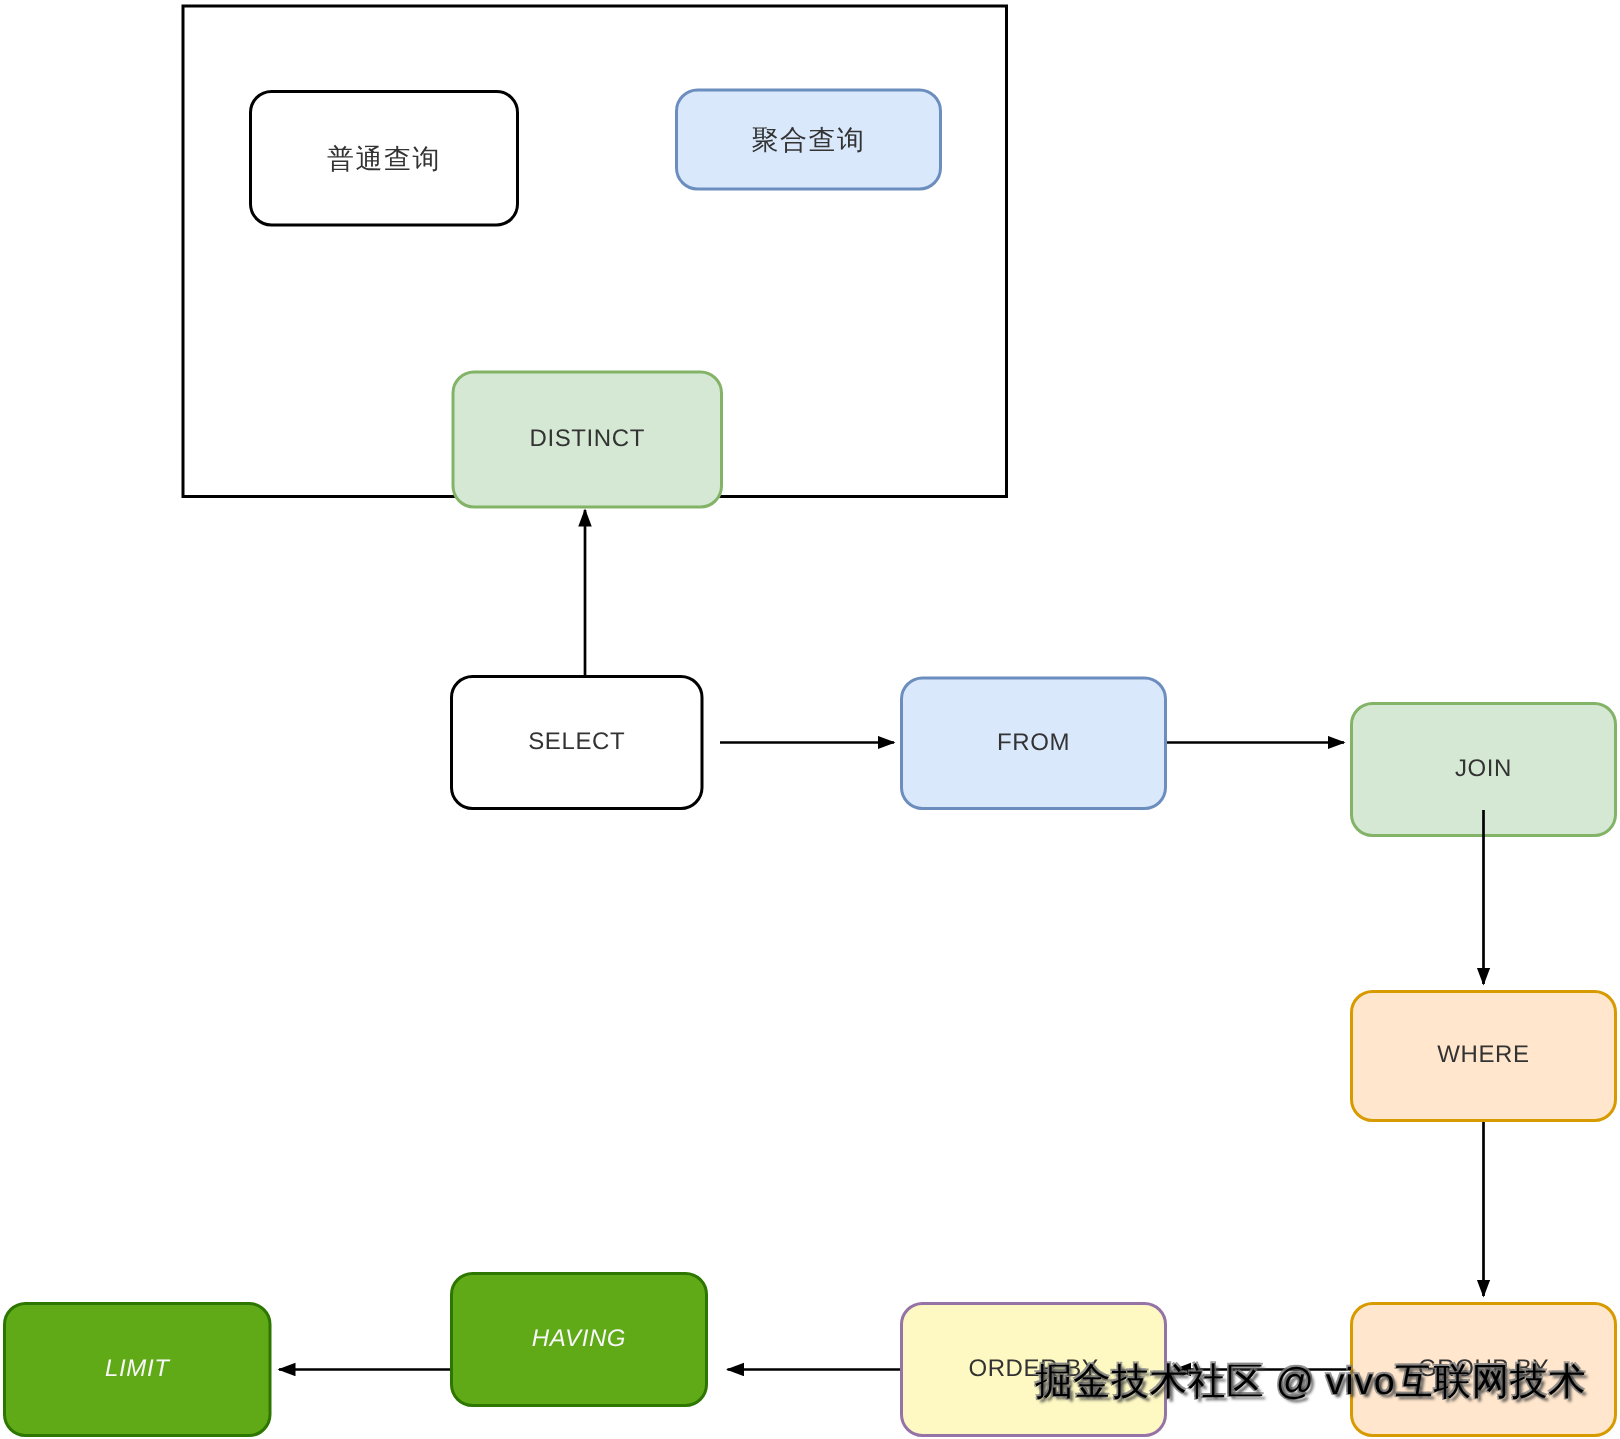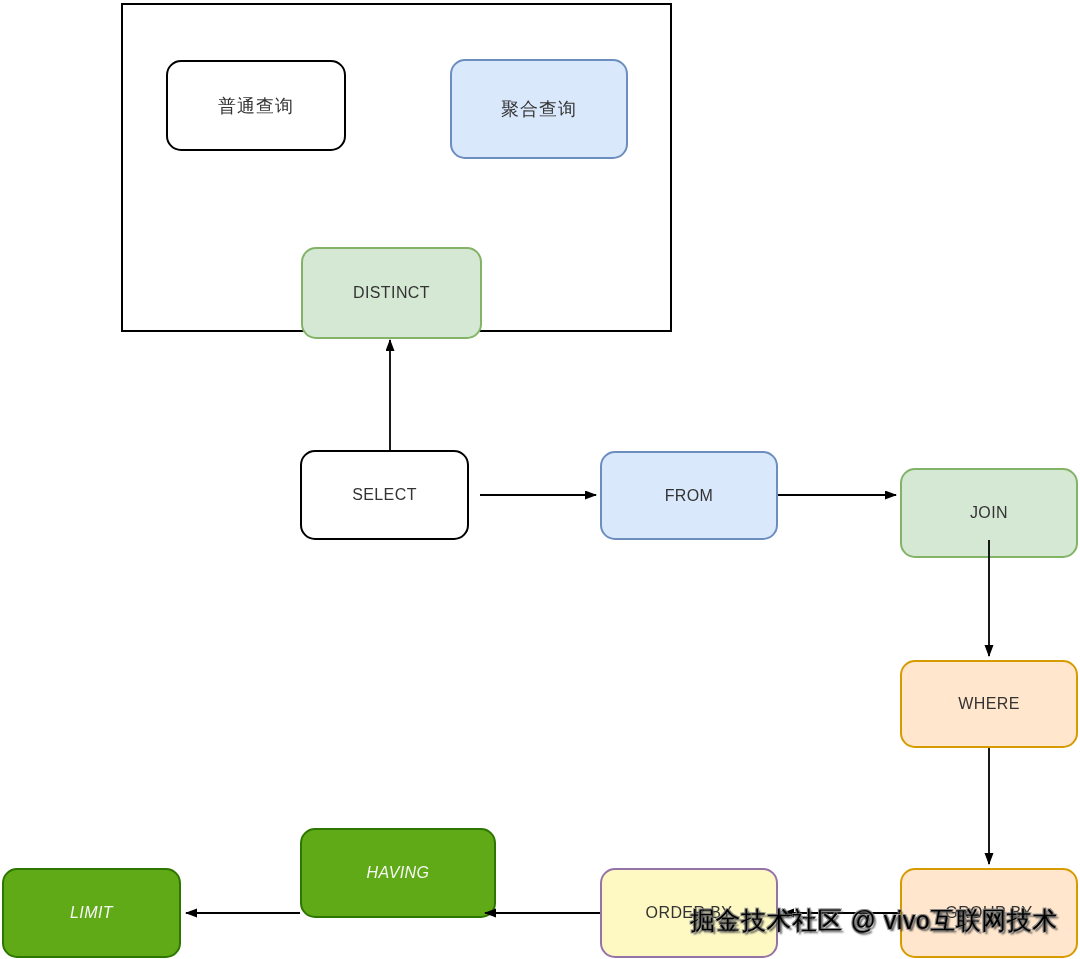--- a/index.html
+++ b/index.html
@@ -71,21 +71,21 @@
 </head>
 <body>
 
 <div class="stage">
 
   <div class="group-box"></div>
 
   <div class="node n-plain cjk" style="left:166px;top:60px;width:180px;height:91px">
     <span class="lbl">普通查询</span>
   </div>
-  <div class="node n-blue cjk" style="left:450px;top:59px;width:178px;height:100px">
+  <div class="node n-blue cjk" style="left:450px;top:59px;width:178px;height:68px">
     <span class="lbl">聚合查询</span>
   </div>
   <div class="node n-green" style="left:301px;top:211px;width:181px;height:92px">
     <span class="lbl">DISTINCT</span>
   </div>
 
   <div class="node n-plain" style="left:300px;top:450px;width:169px;height:90px">
     <span class="lbl">SELECT</span>
   </div>
   <div class="node n-blue" style="left:600px;top:451px;width:178px;height:89px">
@@ -96,21 +96,21 @@
   </div>
   <div class="node n-orange" style="left:900px;top:660px;width:178px;height:88px">
     <span class="lbl">WHERE</span>
   </div>
   <div class="node n-orange" style="left:900px;top:868px;width:178px;height:90px">
     <span class="lbl">GROUP BY</span>
   </div>
   <div class="node n-purple" style="left:600px;top:868px;width:178px;height:90px">
     <span class="lbl">ORDER BY</span>
   </div>
-  <div class="node n-dgreen" style="left:300px;top:828px;width:196px;height:90px">
+  <div class="node n-dgreen" style="left:300px;top:848px;width:172px;height:90px">
     <span class="lbl">HAVING</span>
   </div>
   <div class="node n-dgreen" style="left:2px;top:868px;width:179px;height:90px">
     <span class="lbl">LIMIT</span>
   </div>
 
   <svg class="edges" viewBox="0 0 1080 959" xmlns="http://www.w3.org/2000/svg">
     <defs>
       <marker id="arrow" markerWidth="13" markerHeight="10" refX="11" refY="4.5" orient="auto" markerUnits="userSpaceOnUse">
         <path d="M0,0 L12,4.5 L0,9 Z" fill="#000000"></path>

